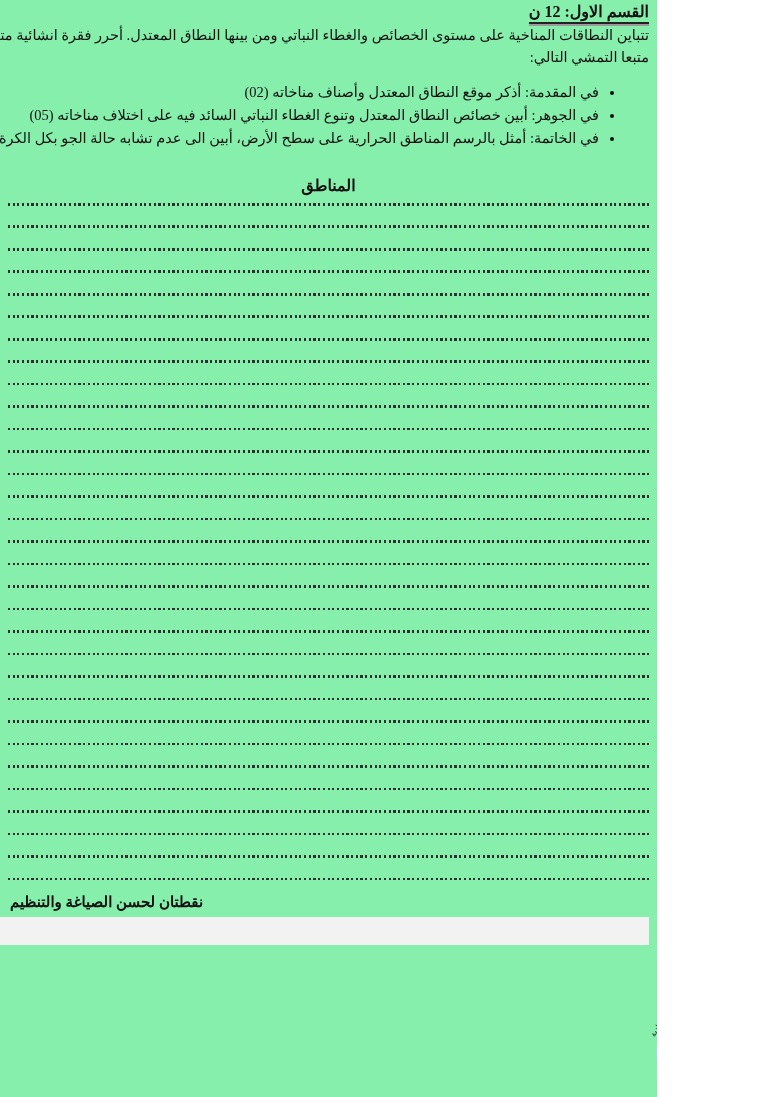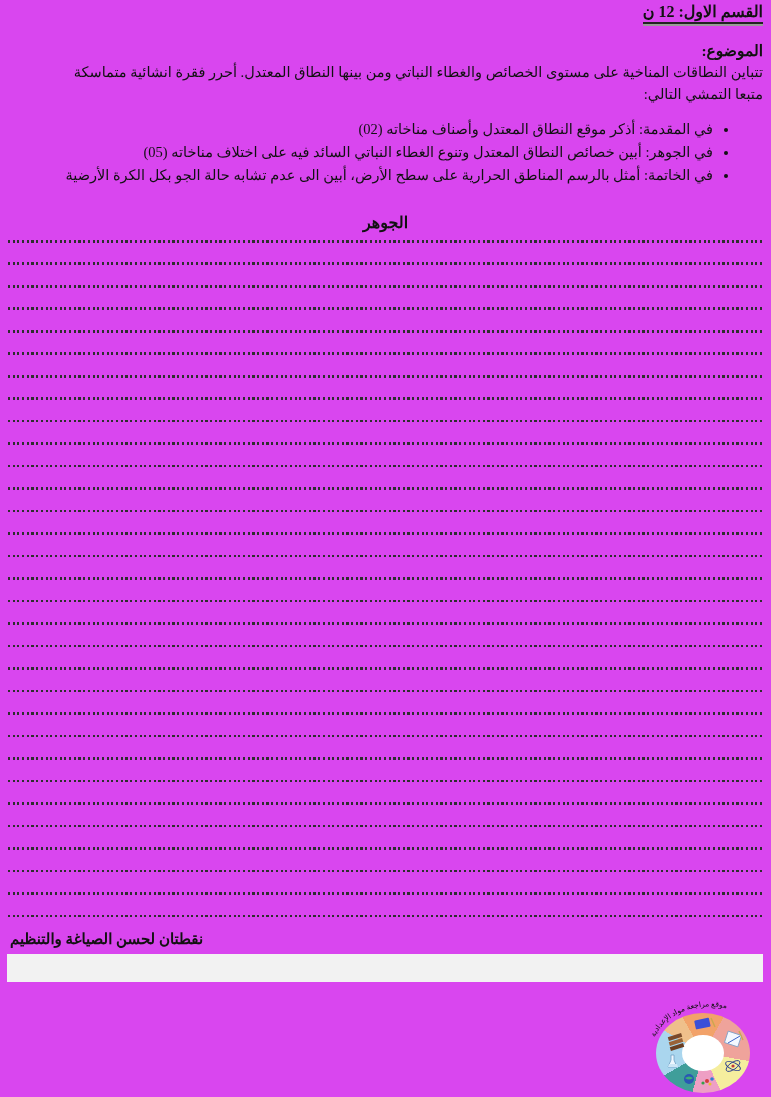--- a/index.html
+++ b/index.html
@@ -1,19 +1,19 @@
 <!DOCTYPE html>
 <html lang="ar"><head>
 <meta charset="utf-8">
 <style>
   html,body{margin:0;padding:0;background:#ffffff;}
   .page{
     position:relative;
-    width:771px;height:1097px;
-    background:#d946ef;
+    width:657px;height:1097px;
+    background:#86efac;
     overflow:hidden;
     font-family:"Liberation Serif", serif;
     color:#111;
   }
   .content{padding:2px 8px 0 8px;direction:rtl;}
 
   .section-header{
     display:inline-block;
     font-size:16px;font-weight:bold;
     line-height:19px;
@@ -106,32 +106,31 @@
 </head>
 <body>
 
 <div class="page">
   <div class="content">
 
     <div style="text-align:right;">
       <span class="section-header">القسم الاول: 12 ن</span>
     </div>
 
-    <div class="topic-label">الموضوع:</div>
 
     <div class="intro-line">تتباين النطاقات المناخية على مستوى الخصائص والغطاء النباتي ومن بينها النطاق المعتدل. أحرر فقرة انشائية متماسكة</div>
     <div class="intro-line wrap">متبعا التمشي التالي:</div>
 
     <ul class="bullets">
       <li>في المقدمة: أذكر موقع النطاق المعتدل وأصناف مناخاته (02)</li>
       <li>في الجوهر: أبين خصائص النطاق المعتدل وتنوع الغطاء النباتي السائد فيه على اختلاف مناخاته (05)</li>
       <li>في الخاتمة: أمثل بالرسم المناطق الحرارية على سطح الأرض، أبين الى عدم تشابه حالة الجو بكل الكرة الأرضية</li>
     </ul>
 
-    <div class="essay-title">الجوهر</div>
+    <div class="essay-title">المناطق</div>
 
     <div class="answer-lines">
         <div class="dotline"></div>
         <div class="dotline"></div>
         <div class="dotline"></div>
         <div class="dotline"></div>
         <div class="dotline"></div>
         <div class="dotline"></div>
         <div class="dotline"></div>
         <div class="dotline"></div>

